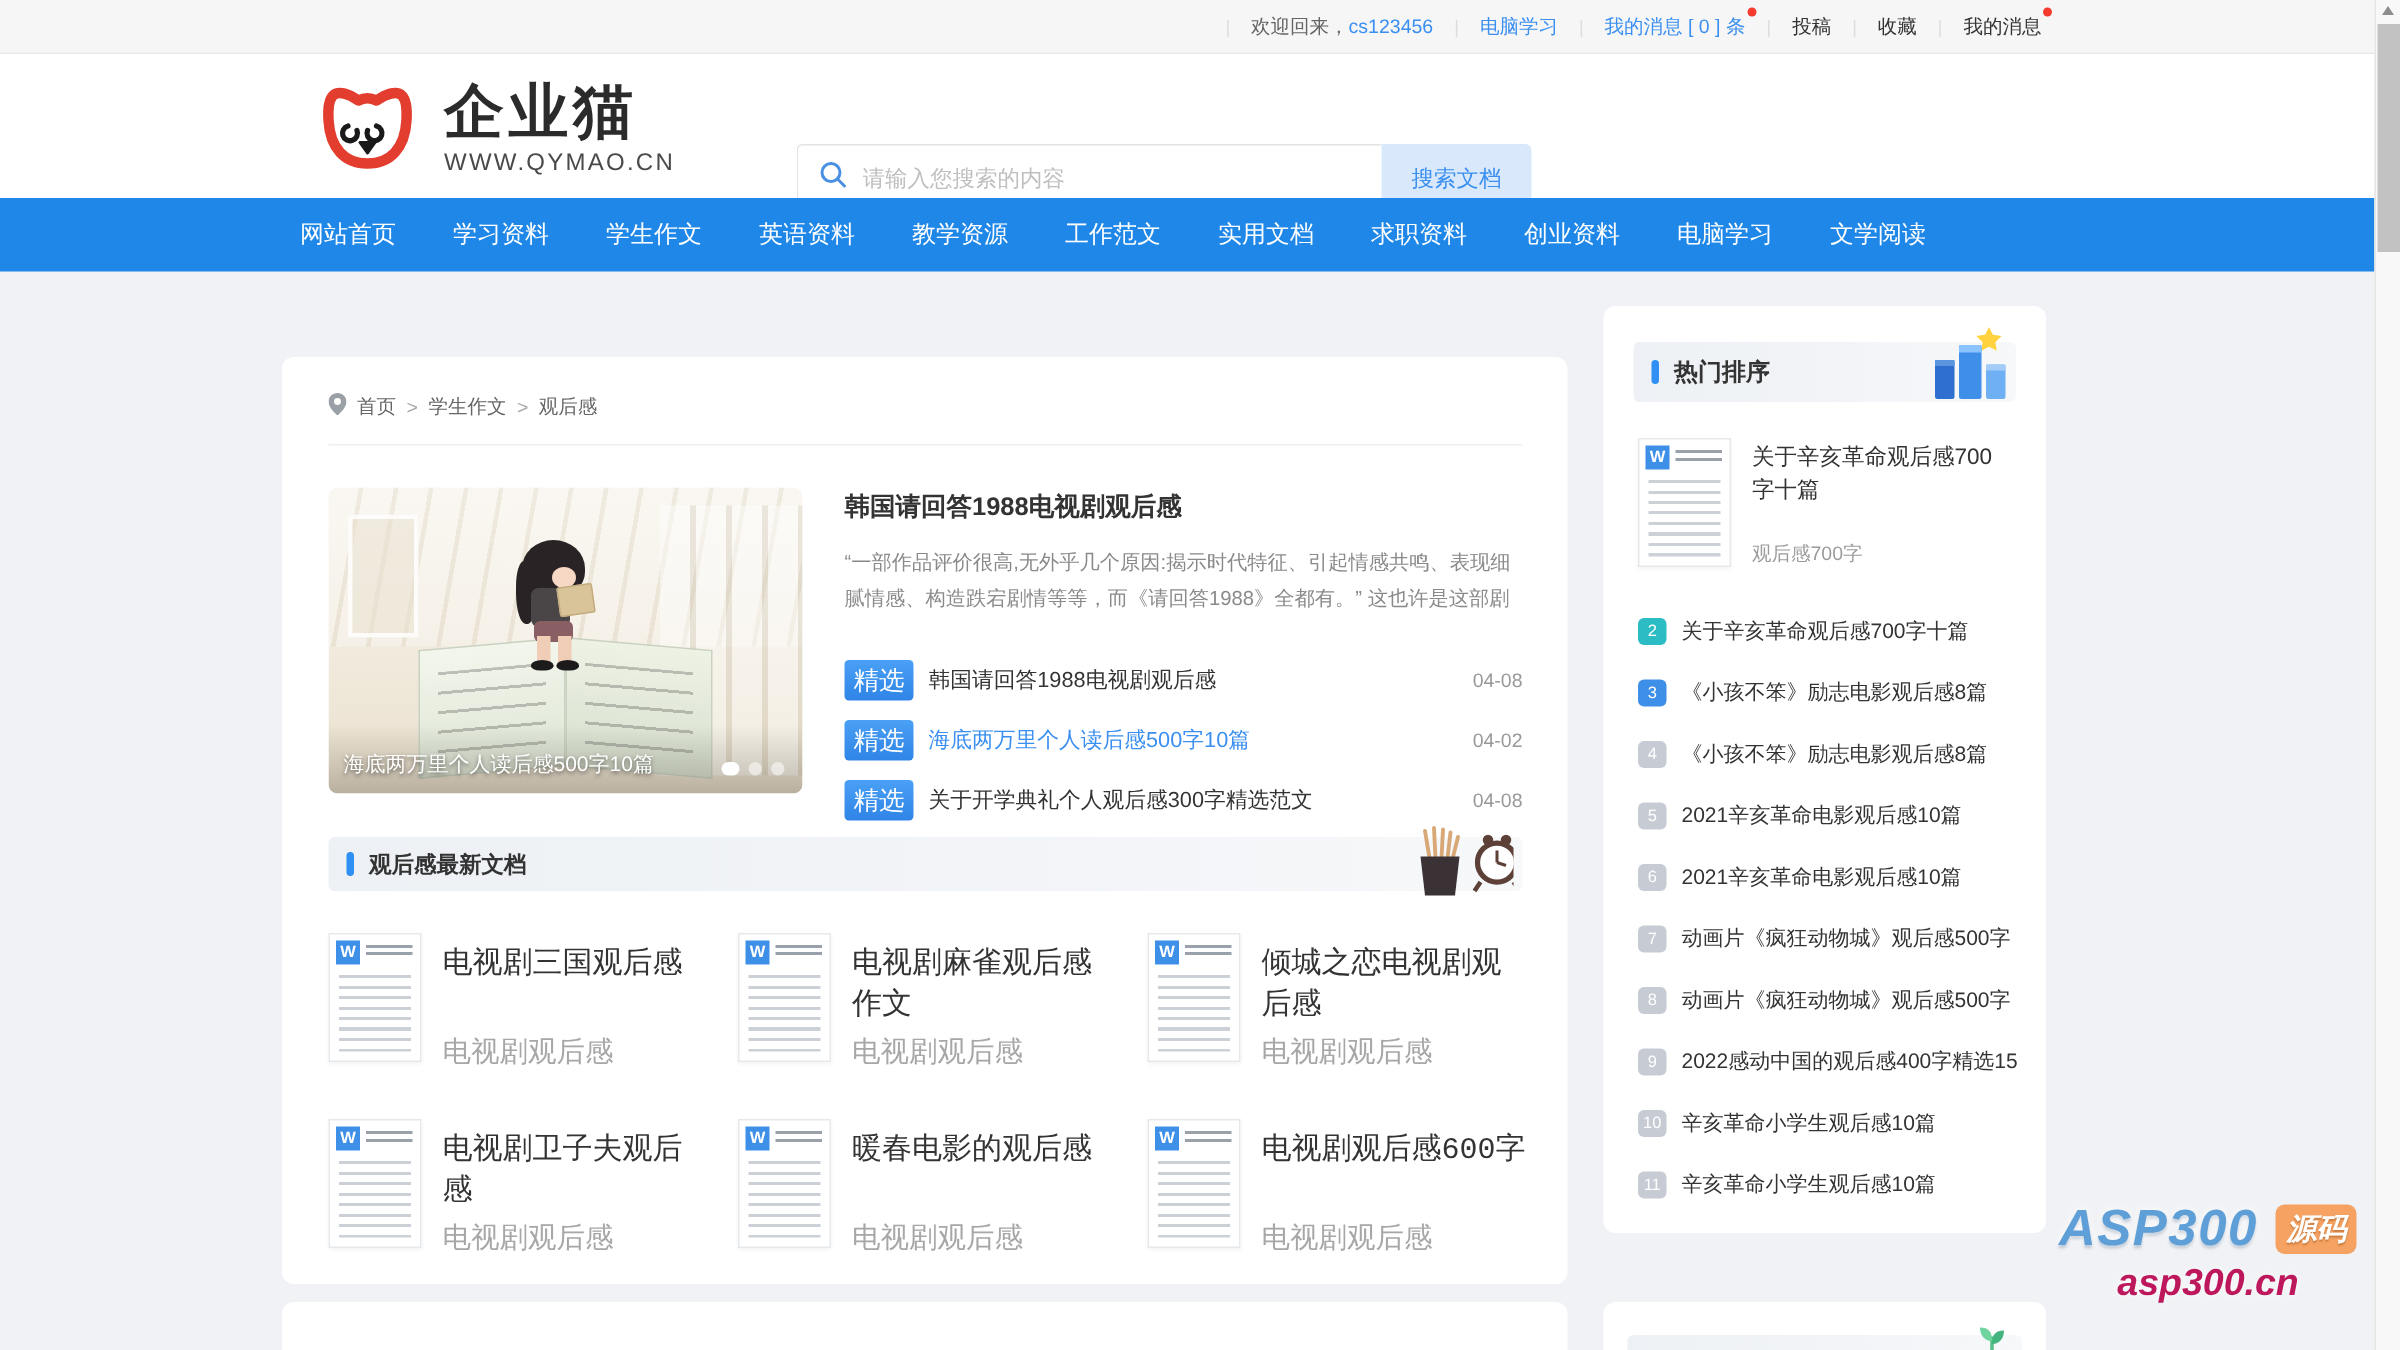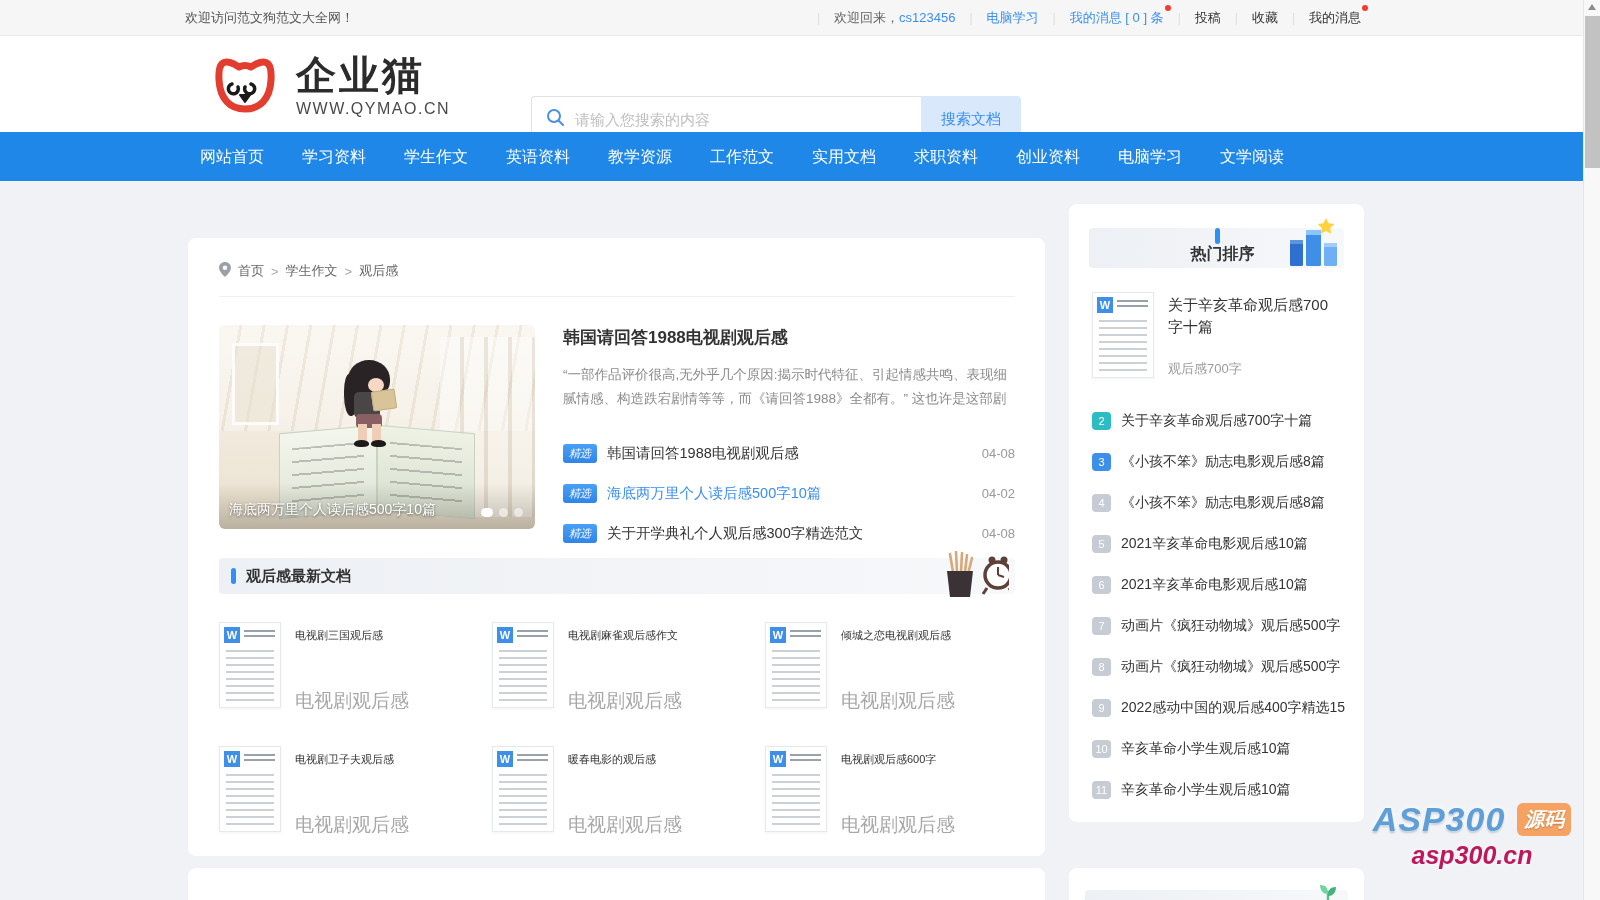--- a/index.html
+++ b/index.html
@@ -89,22 +89,22 @@
   .car-dots { position:absolute; right:12px; bottom:12px; display:flex; gap:6px; z-index:3; }
   .dot { width:9px; height:9px; border-radius:50%; background:rgba(255,255,255,.55); cursor:pointer; }
   .dot.active { background:#fff; width:12px; border-radius:5px; }
 
   .feat-col { position:absolute; left:375px; top:88px; width:452px; }
   .feat-title { font-size:17px; font-weight:bold; color:#333; cursor:pointer; }
   .feat-excerpt { margin-top:14px; font-size:13.5px; color:#8a8a8a; line-height:24px;
     height:48px; overflow:hidden; }
   .feat-list { margin-top:22px; }
   .feat-row { display:flex; align-items:center; height:40px; cursor:pointer; }
-  .badge { background:linear-gradient(180deg,#4aa0f5,#2f84e6); color:#fff; font-size:11px;
-    border-radius:3px; padding:2px 6px; margin-right:10px; flex:none;font-style:italic; }
+  .badge { background:linear-gradient(180deg,#4aa0f5,#2f84e6); color:#fff; font-size:17px;
+    border-radius:3px; padding:2px 6px; margin-right:10px; flex:none; }
   .feat-row .t { font-size:14.5px; color:#333; flex:1; white-space:nowrap; overflow:hidden; }
   .feat-row .t.hl { color:#3a8ff0; }
   .feat-row .d { font-size:13px; color:#999; margin-left:10px; }
 
   
   .sec-bar { position:absolute; left:31px; top:320px; width:796px; height:36px;
     background:linear-gradient(90deg,#edf0f4,#f6f8fa); border-radius:4px;
     display:flex; align-items:center; padding-left:12px; }
   .accent { width:5px; height:16px; background:#2f8ff2; border-radius:3px; margin-right:10px; }
   .sec-title { font-size:15px; font-weight:bold; color:#333; }
@@ -116,27 +116,27 @@
   .doc-w { position:absolute; top:4px; left:4px; width:16px; height:16px; background:#3e8fe8;
     color:#fff; font-size:11px; font-weight:bold; display:flex; align-items:center; justify-content:center; }
   .doc-tline { position:absolute; left:24px; right:5px; top:7px; height:9px;
     background:repeating-linear-gradient(180deg,#99a1ab 0 2px,transparent 2px 5px); }
   .doc-lines { position:absolute; left:6px; right:6px; top:27px; bottom:6px;
     background:repeating-linear-gradient(180deg,#ccd1d8 0 2px,transparent 2px 7px); }
 
   
   .doc-card { position:absolute; width:252px; height:96px; display:flex; cursor:pointer; }
   .doc-info { margin-left:14px; position:relative; flex:1; }
-  .doc-title { font-size:11px; color:#333; margin-top:6px; }
+  .doc-title { font-size:20px; color:#333; margin-top:6px;font-family:Liberation Mono, monospace; }
   .doc-cat { position:absolute; left:0; bottom:4px; font-size:19px; color:#a7a7a7; }
 
   
   .side-bar-head { position:absolute; left:20px; top:24px; width:255px; height:40px;
     background:linear-gradient(90deg,#edf0f4,#f6f8fa); border-radius:4px;
-    display:flex; align-items:center; padding-left:12px;flex-direction:column; }
+    display:flex; align-items:center; padding-left:12px; }
   .side-bar-head .sec-title { font-size:16px; }
   .hot-icon { position:absolute; right:0; top:-12px; }
   .hot-top { position:absolute; left:23px; top:88px; width:250px; display:flex; cursor:pointer; }
   .hot-top-info { margin-left:14px; position:relative; width:172px; }
   .hot-top-title { font-size:15px; color:#333; line-height:22px; margin-top:2px; }
   .hot-top-sub { position:absolute; left:0; top:68px; font-size:13px; color:#9b9b9b; }
   .rank-list { position:absolute; left:23px; top:196px; width:255px; }
   .rank-row { display:flex; align-items:center; height:41px; cursor:pointer; }
   .rk { min-width:19px; height:18px; line-height:18px; padding:0 2px; border-radius:4px;
     background:#c6cbd4; color:#fff; font-size:11px; text-align:center; margin-right:10px; flex:none; }
@@ -164,21 +164,20 @@
   .scrollbar { position:absolute; right:0; top:0; width:17px; height:900px;
     background:#f8f8f8; border-left:1px solid #e6e6e6; }
   .sb-arrow { position:absolute; top:4px; left:4px; width:0; height:0;
     border-left:4px solid transparent; border-right:4px solid transparent; border-bottom:6px solid #8d8d8d; }
   .sb-thumb { position:absolute; top:16px; left:1px; width:15px; height:152px; background:#c2c2c2; }
 </style>
 </head>
 <body>
 
 <div class="topbar">
-  <div class="topbar-left">欢迎访问范文狗范文大全网！</div>
   <div class="topbar-right">
     <span class="tsep">|</span>
     <span style="color:#666;">
       <span>欢迎回来，</span><span class="tblue">cs123456</span>
     </span>
     <span class="tsep">|</span>
     <span class="tlink tblue">电脑学习</span>
     <span class="tsep">|</span>
     <span class="msgwrap tlink tblue">
       <span>我的消息 [ 0 ] 条</span><span class="reddot"></span>

